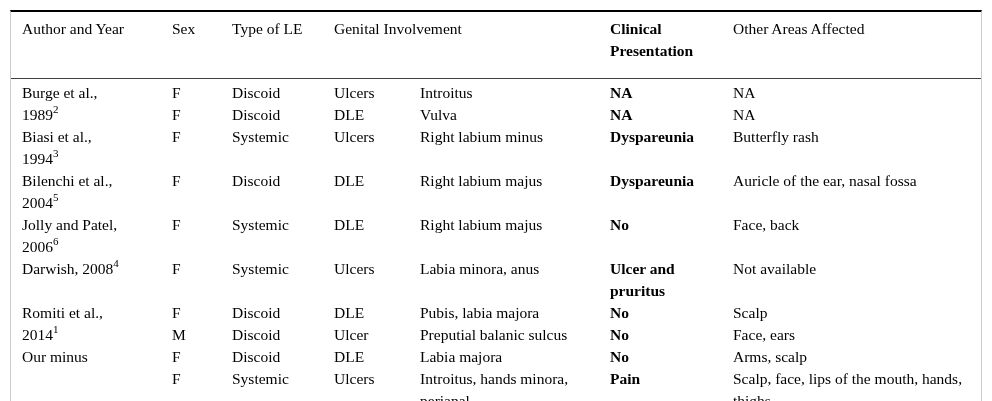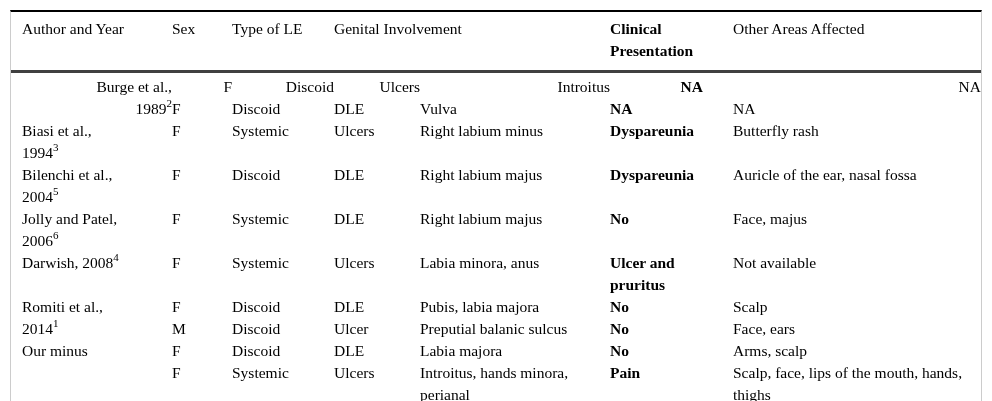--- a/index.html
+++ b/index.html
@@ -45,26 +45,26 @@
   th, td {
     text-align: left;
     vertical-align: top;
     font-weight: normal;
     padding: 0;
     margin: 0;
     overflow: hidden;
   }
   thead th {
     padding-top: 6px;
-    padding-bottom: 8px;
-    border-bottom: 3px solid #404040;
+    padding-bottom: 16px;
+    border-bottom: 1px solid #404040;
   }
   td.pad-first, th.pad-first { padding-left: 11px; }
   td.clinical-cell, th.clinical-cell { padding-right: 30px; font-weight: bold; }
-  tbody tr:first-child td { padding-top: 3px; text-align: right; }
+  tbody tr:first-child td { padding-top: 3px; }
 
   sup.sup {
     font-size: 11px;
     line-height: 0;
     position: relative;
     top: -1px;
     vertical-align: super;
   }
   .a-line { min-height: 0; }
 </style>
@@ -146,21 +146,21 @@
         <tr>
           <td class="pad-first">
             <div class="a-line"><span>Jolly and Patel,</span><sup class="sup"></sup></div>
             <div class="a-line"><span>2006</span><sup class="sup">6</sup></div>
           </td>
           <td>F</td>
           <td>Systemic</td>
           <td>DLE</td>
           <td>Right labium majus</td>
           <td class="clinical-cell">No</td>
-          <td>Face, majus</td>
+          <td>Face, back</td>
         </tr>
 
         <tr>
           <td class="pad-first">
             <div class="a-line"><span>Darwish, 2008</span><sup class="sup">4</sup></div>
             <div class="a-line"><span></span><sup class="sup"></sup></div>
           </td>
           <td>F</td>
           <td>Systemic</td>
           <td>Ulcers</td>

